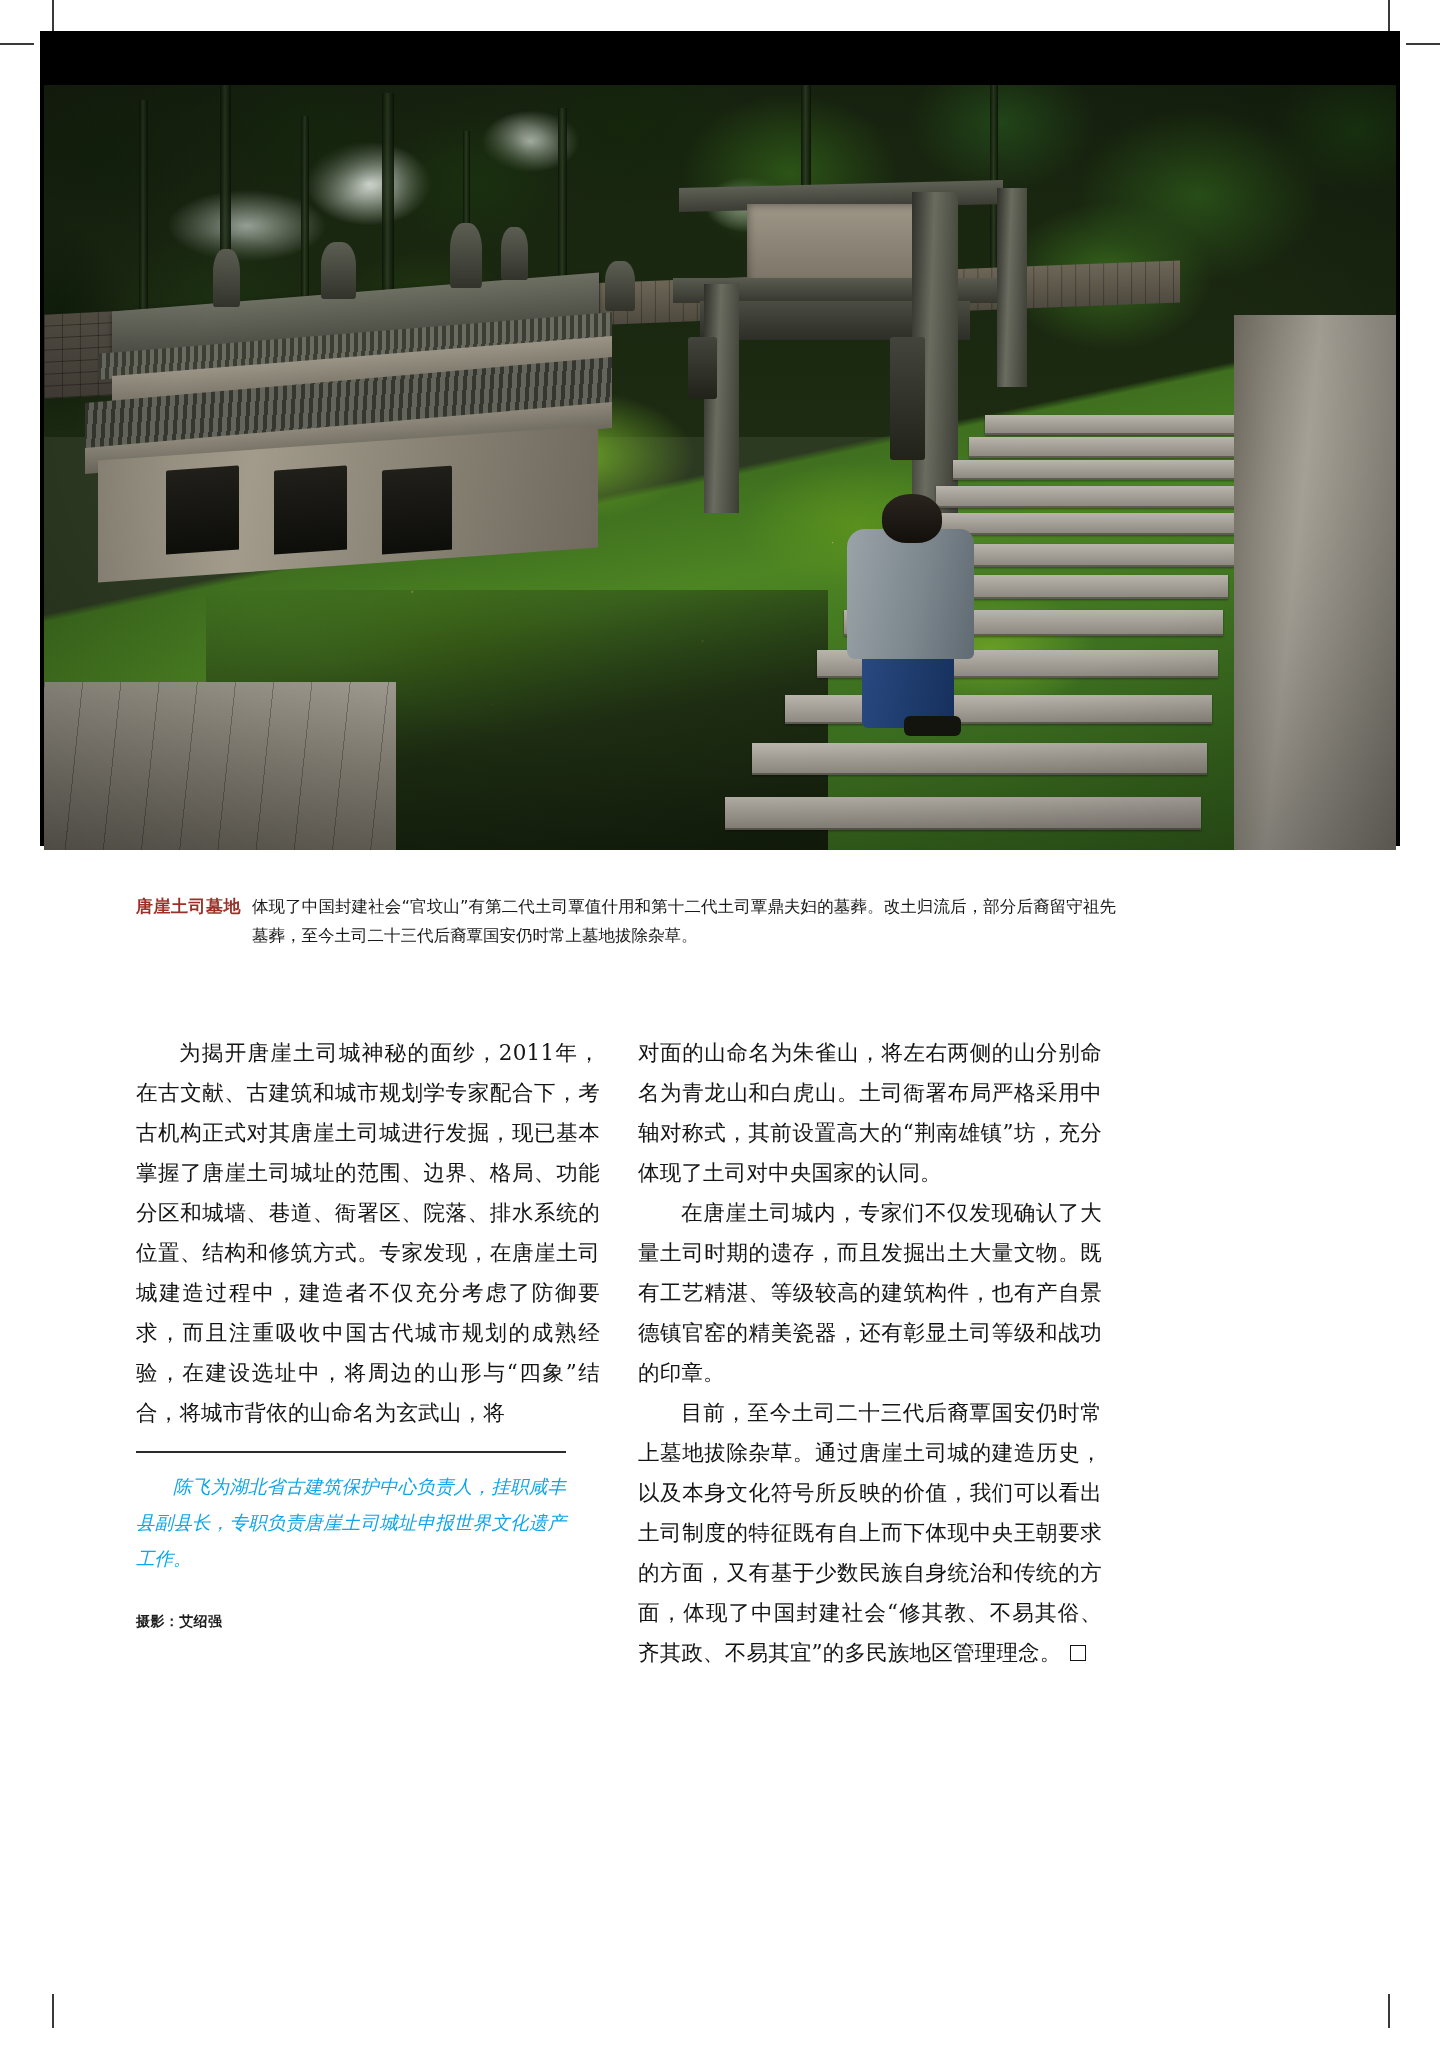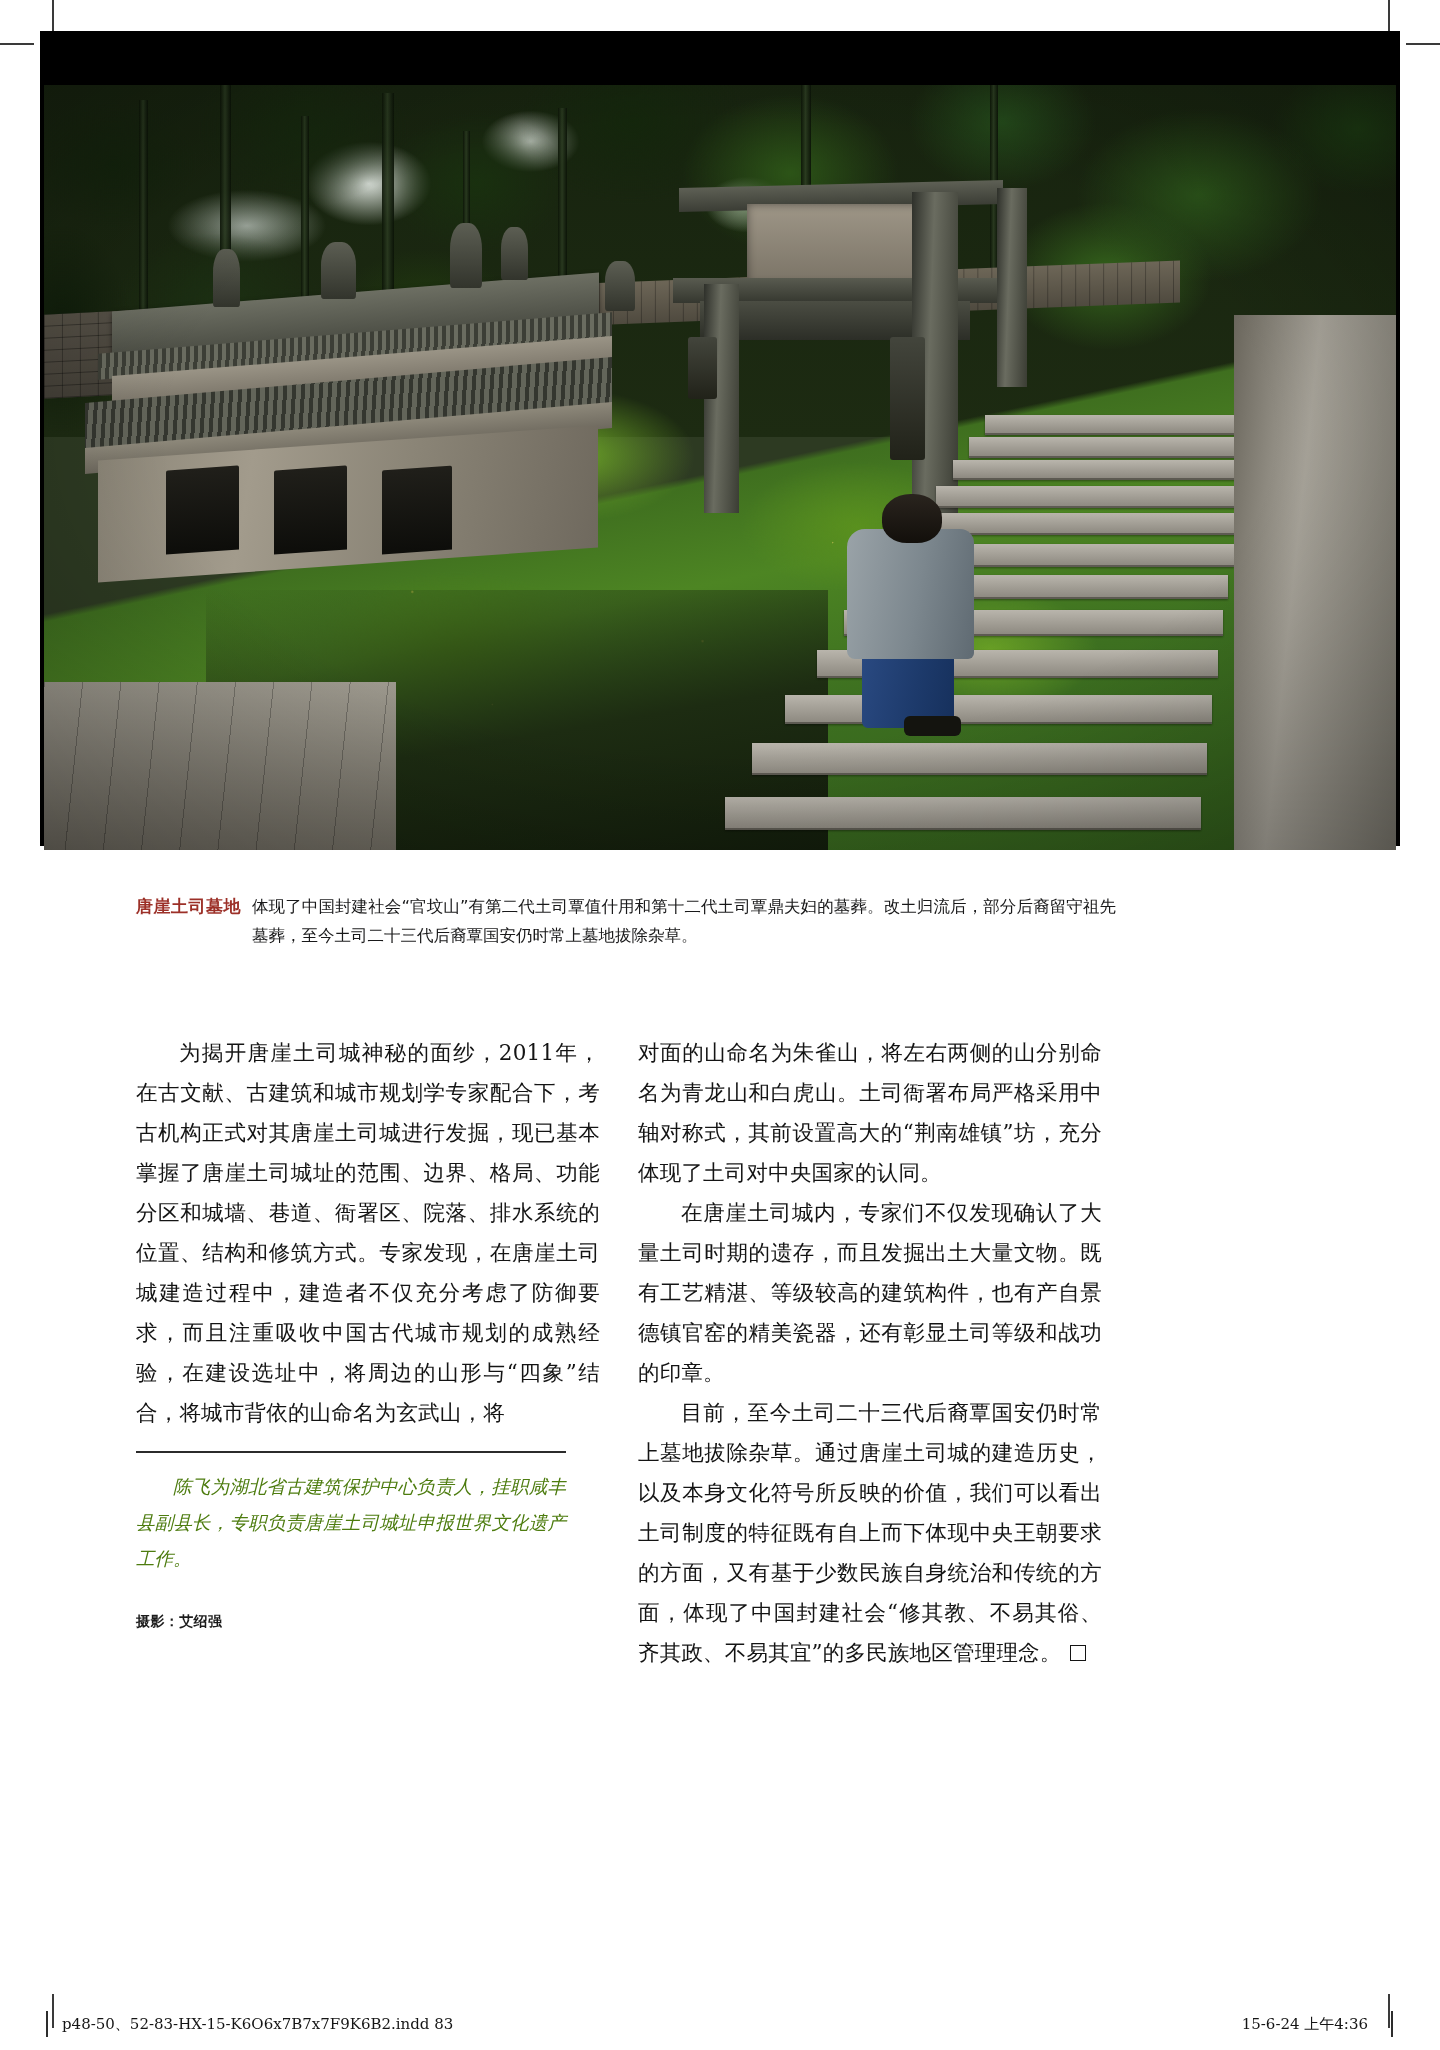--- a/index.html
+++ b/index.html
@@ -328,21 +328,21 @@
     margin-top: 18px;
     width: 430px; height: 2px;
     background: #2b2b2b;
   }
   #note-text {
     margin-top: 16px;
     font-family: "DejaVu Serif", "Liberation Serif", serif;
     font-style: italic;
     font-size: 18.5px;
     line-height: 36px;
-    color: #4d7c0f;
+    color: #0ea5e9;
     text-align: justify;
     text-justify: inter-character;
     width: 430px;
     text-indent: 2em;
   }
   #credit {
     margin-top: 36px;
     font-family: "DejaVu Sans", "Liberation Sans", sans-serif;
     font-weight: bold;
     font-size: 14px;
@@ -489,23 +489,17 @@
 
       <div class="column">
         <p class="body-p">对面的山命名为朱雀山，将左右两侧的山分别命名为青龙山和白虎山。土司衙署布局严格采用中轴对称式，其前设置高大的“荆南雄镇”坊，充分体现了土司对中央国家的认同。</p>
         <p class="body-p indent">在唐崖土司城内，专家们不仅发现确认了大量土司时期的遗存，而且发掘出土大量文物。既有工艺精湛、等级较高的建筑构件，也有产自景德镇官窑的精美瓷器，还有彰显土司等级和战功的印章。</p>
         <p class="body-p indent"><span>目前，至今土司二十三代后裔覃国安仍时常上墓地拔除杂草。通过唐崖土司城的建造历史，以及本身文化符号所反映的价值，我们可以看出土司制度的特征既有自上而下体现中央王朝要求的方面，又有基于少数民族自身统治和传统的方面，体现了中国封建社会“修其教、不易其俗、齐其政、不易其宜”的多民族地区管理理念。</span><span id="end-mark"></span></p>
       </div>
 
     </div>
   </div>
 
-  <div id="slug">
-    <div class="slug-tick" id="tick-left"></div>
-    <div class="slug-tick" id="tick-right"></div>
-    <div class="slug-text" id="slug-left">p48-50、52-83-HX-15-K6O6x7B7x7F9K6B2.indd   83</div>
-    <div class="slug-text" id="slug-right">15-6-24   上午4:36</div>
-  </div>
 
   <div class="crop-mark crop-v" style="left:52px; top:1994px;"></div>
   <div class="crop-mark crop-v" style="left:1388px; top:1994px;"></div>
 
 </div>
 
 </body></html>

